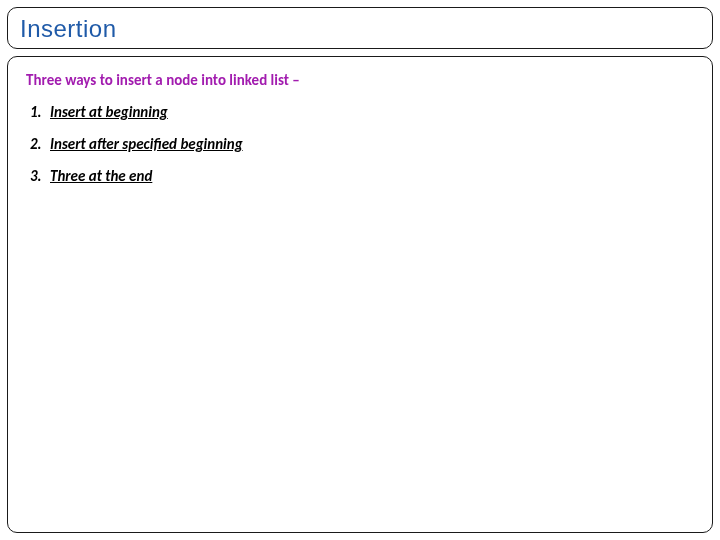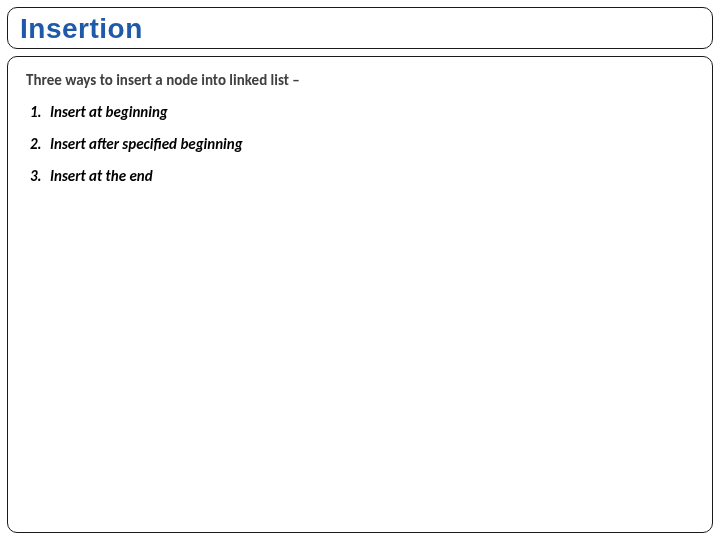--- a/index.html
+++ b/index.html
@@ -16,54 +16,55 @@
     right: 7px;
     height: 42px;
     border: 1.5px solid #1a1a1a;
     border-radius: 10px;
     padding: 6px 12px 4px 12px;
     display: flex;
     align-items: center;
   }
   .title-text {
     font-family: "Trebuchet MS", "Segoe UI", sans-serif;
-    font-size: 28px;
+    font-size: 24px;
     color: #1f5aa8;
-    font-weight: 700;
+    font-weight: 400;
     letter-spacing: 0.5px;
   }
   .content-box {
     position: absolute;
     top: 56px;
     left: 7px;
     right: 7px;
     bottom: 7px;
     border: 1.5px solid #1a1a1a;
     border-radius: 10px;
     padding: 14px 18px;
   }
   .intro {
     font-size: 15px;
     font-weight: 700;
-    color: #404040;
+    color: #a21caf;
     margin-bottom: 14px;
   }
   .list {
     list-style: none;
     counter-reset: item;
     padding-left: 4px;
   }
   .list-item {
     font-size: 15px;
     font-weight: 700;
     font-style: italic;
     color: #000;
     margin-bottom: 14px;
     padding-left: 20px;
     position: relative;
+    text-decoration: underline;
   }
   .list-item::before {
     counter-increment: item;
     content: counter(item) ".";
     position: absolute;
     left: 0;
     font-weight: 700;
     font-style: italic;
   }
 </style>
@@ -72,15 +73,15 @@
 
 <div class="title-box">
   <span class="title-text">Insertion</span>
 </div>
 
 <div class="content-box">
   <p class="intro">Three ways to insert a node into linked list –</p>
   <ol class="list">
     <li class="list-item">Insert at beginning</li>
     <li class="list-item">Insert after specified beginning</li>
-    <li class="list-item">Insert at the end</li>
+    <li class="list-item">Three at the end</li>
   </ol>
 </div>
 
 </body></html>

